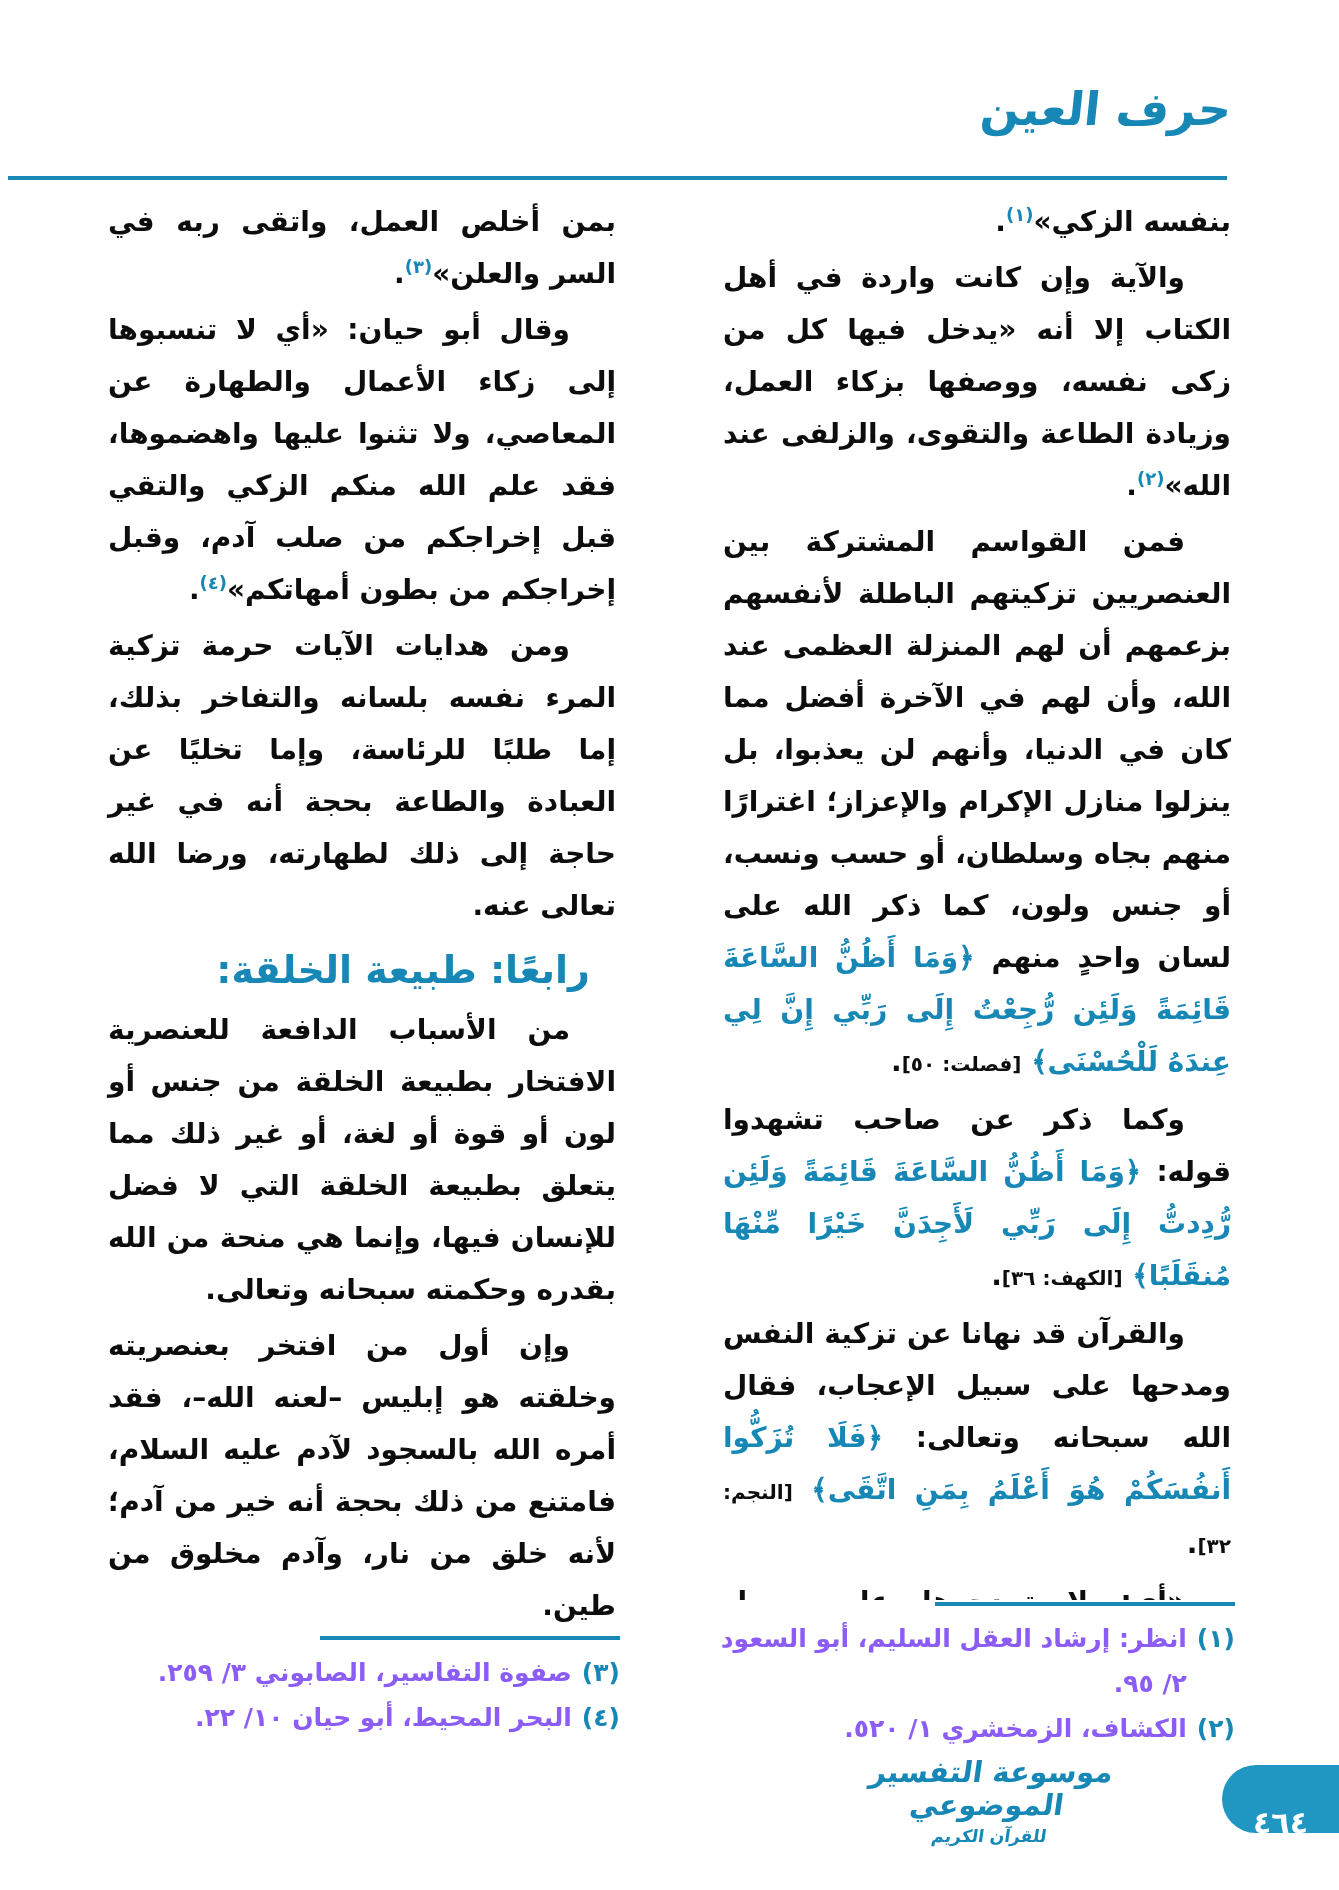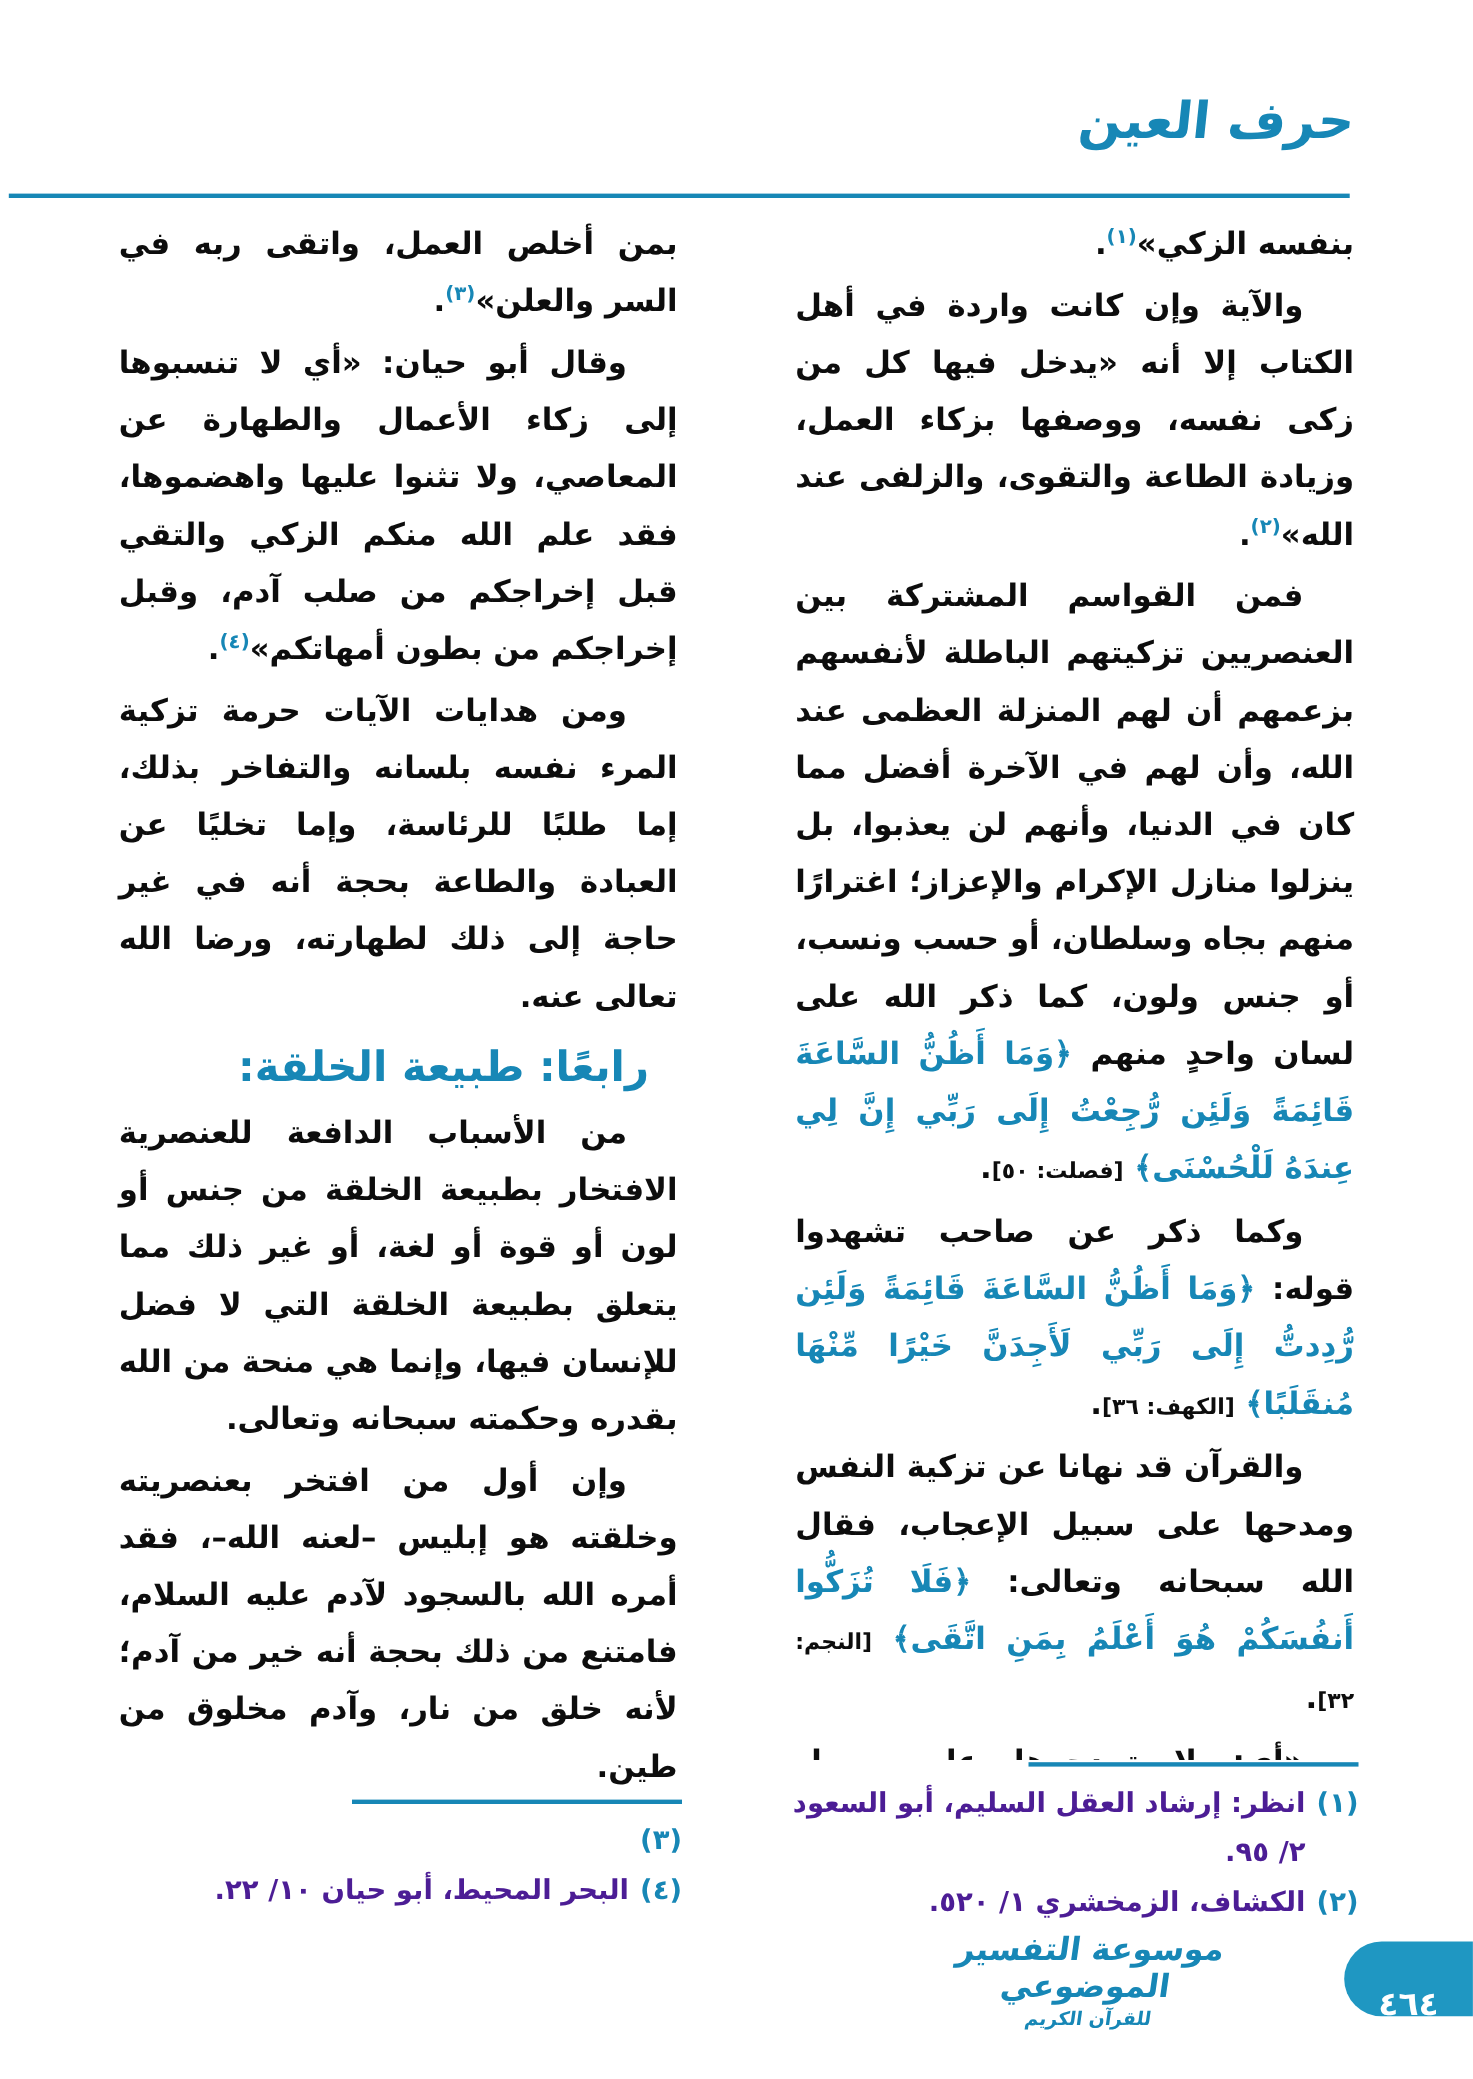--- a/index.html
+++ b/index.html
@@ -41,21 +41,21 @@
 
   .fnblock{
     position:absolute;width:516px;
     font-size:25px;line-height:45px;font-weight:700;color:#0d0d0d;
   }
   .fn-right{top:1602px;right:104px;}
   .fn-left{top:1636px;left:104px;}
   .fn-rule{height:4px;width:300px;background:var(--accent);margin-bottom:10px;}
   .footnote{display:flex;gap:10px;align-items:baseline;}
   .fn-marker{color:var(--accent);flex:0 0 auto;}
-  .fn-text{color:#4c1d95;}
+  .fn-text{color:#8b5cf6;}
 
   .logo{
     position:absolute;top:1756px;right:225px;width:250px;
     text-align:center;color:var(--accent);line-height:1.15;
   }
   .logo-line1{font-size:29px;font-weight:700;transform:skewX(-8deg);}
   .logo-line2{font-size:17px;font-weight:700;margin-top:4px;transform:skewX(-8deg);}
 
   .page-badge{
     position:absolute;top:1765px;right:0;width:117px;height:68px;
@@ -104,20 +104,21 @@
           <span class="fn-text">الكشاف، الزمخشري ١/ ٥٢٠.</span>
         </div>
       </div>
   </div>
 
   <div class="fnblock fn-left">
     <div class="fn-rule"></div>
     <div>
         <div class="footnote">
           <span class="fn-marker">(٣)</span>
+          <span class="fn-text">صفوة التفاسير، الصابوني ٣/ ٢٥٩.</span>
         </div>
         <div class="footnote">
           <span class="fn-marker">(٤)</span>
           <span class="fn-text">البحر المحيط، أبو حيان ١٠/ ٢٢.</span>
         </div>
       </div>
   </div>
 
   <div class="logo">
     <div class="logo-line1">موسوعة التفسير الموضوعي</div>

